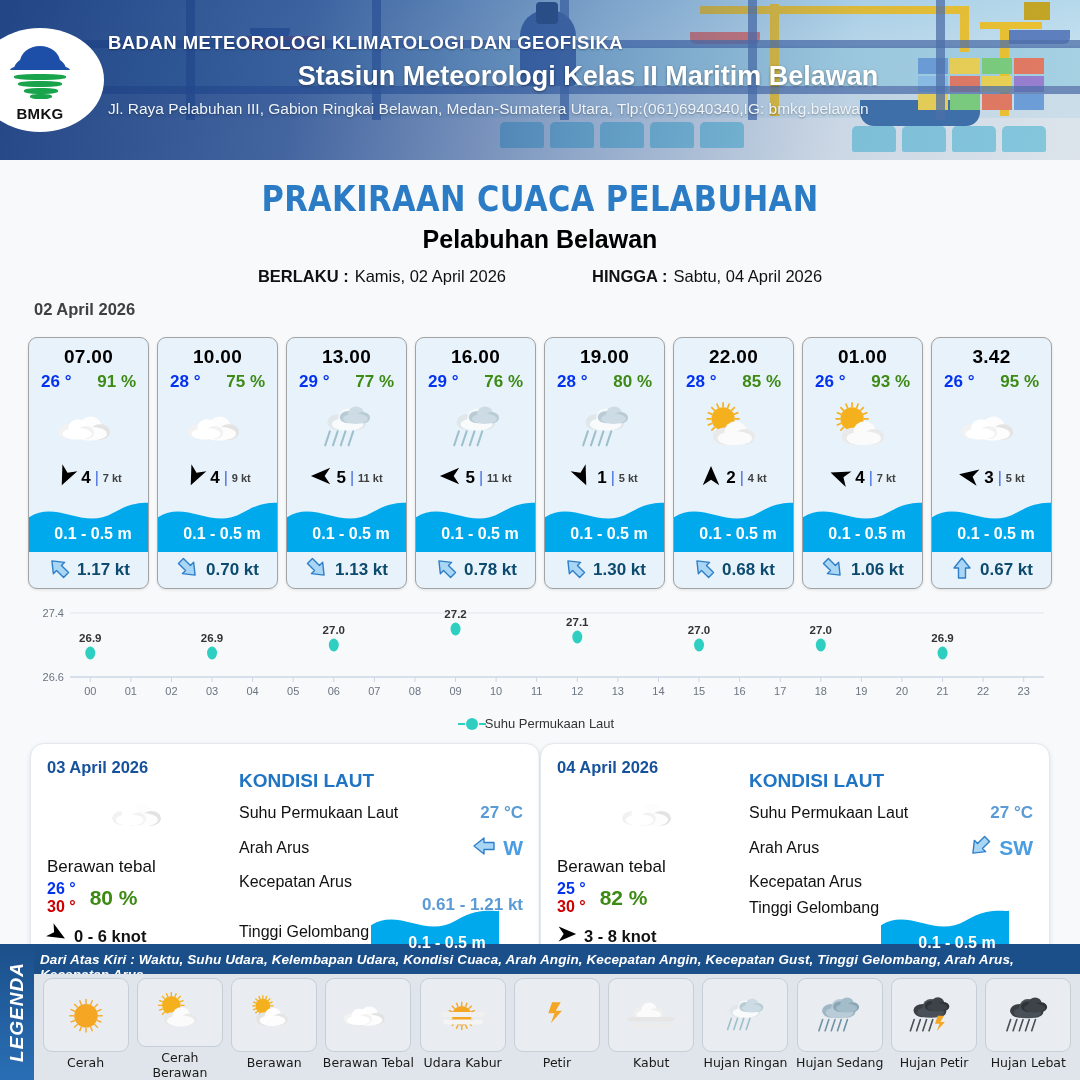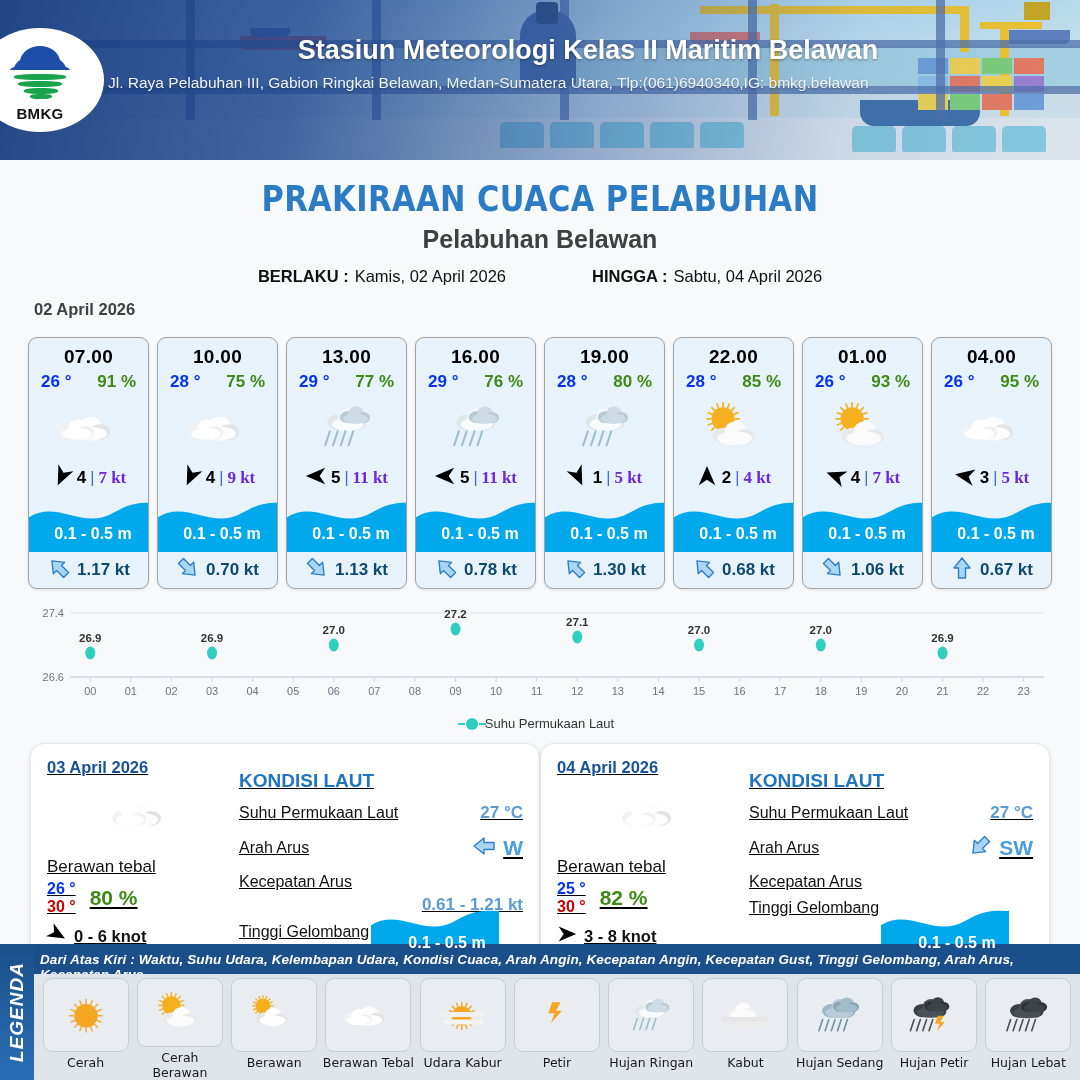--- a/index.html
+++ b/index.html
@@ -55,21 +55,21 @@
   
   .title-main {
     text-align:center; margin-top:18px;
     font-size:36px; font-weight:bold; color:#2b7cc4;
     letter-spacing:.5px;
     font-family:"DejaVu Sans Condensed","Liberation Sans",sans-serif;
     transform:scaleX(.94); text-shadow:0 1px 1px rgba(255,255,255,.9);
   }
   .title-sub {
     text-align:center; margin-top:6px;
-    font-size:25px; font-weight:bold; color:#404040;
+    font-size:25px; font-weight:bold; color:#000000;
   }
   .validity { display:flex; justify-content:center; gap:86px; margin-top:13px; font-size:16.5px; }
   .vlabel { font-weight:bold; color:#111; }
   .vvalue { color:#111; margin-left:6px; }
 
   
   .day-label { margin:14px 0 18px 34px; font-size:16.5px; font-weight:bold; color:#404040; }
 
   
   .cards { display:flex; gap:8px; padding:0 28px; }
@@ -81,38 +81,38 @@
     padding-top:8px;
   }
   .c-time { text-align:center; font-size:19px; font-weight:bold; color:#000; letter-spacing:.3px; }
   .c-vals { display:flex; justify-content:space-between; padding:4px 12px 0 12px; }
   .c-temp { font-size:17px; font-weight:bold; color:#0433f0; }
   .c-hum  { font-size:17px; font-weight:bold; color:#3d8a14; }
   .c-icon { height:66px; display:flex; align-items:center; justify-content:center; margin-top:2px; }
   .c-wind { display:flex; align-items:center; justify-content:center; gap:4px; height:32px; margin-top:2px; }
   .c-wdir { font-size:17px; font-weight:bold; color:#000; }
   .c-sep  { color:#4169e1; font-size:16px; }
-  .c-gust { font-size:17px; font-weight:bold; color:#6d28d9;font-family:Liberation Serif, serif; }
+  .c-gust { font-size:11px; font-weight:bold; color:#404040; }
   .c-wave { position:relative; height:56px; margin-top:2px; }
   .wave-svg { position:absolute; left:0; top:0; width:128px; height:56px; }
   .wave-txt { position:absolute; left:0; bottom:9px; width:128px; text-align:center;
               color:#fff; font-size:16px; font-weight:bold; z-index:2; }
   .c-cur { display:flex; align-items:center; justify-content:center; gap:6px; height:36px; }
   .c-curval { font-size:17px; font-weight:bold; color:#0c4a6e; }
 
   
   .chart-wrap { position:relative; margin:14px 22px 0 22px; height:108px; }
   .chart-svg { position:absolute; left:0; top:0; }
   .chart-legend { display:flex; align-items:center; justify-content:center; gap:7px; margin-top:5px; font-size:13px; color:#333; }
   .legend-dot { width:12px; height:12px; border-radius:50%; background:#2ecfc0; position:relative; }
   .legend-dot:before, .legend-dot:after { content:""; position:absolute; top:5px; width:7px; height:2px; background:#2ecfc0; }
   .legend-dot:before { left:-8px; } .legend-dot:after { right:-8px; }
 
   
-  .panels { display:flex; padding:0 30px; margin-top:12px;text-decoration:underline; }
+  .panels { display:flex; padding:0 30px; margin-top:12px; }
   .panel {
     flex:1; background:#fff; border:1px solid #e2e8ee; border-radius:14px;
     box-shadow:0 2px 5px rgba(0,0,0,.10);
     height:240px; position:relative; padding:14px 16px;
     display:flex;
   }
   .p-left { width:188px; position:relative; }
   .p-date { font-size:16.5px; font-weight:bold; color:#16519b; }
   .p-icon { height:62px; display:flex; align-items:center; justify-content:center; margin-top:6px; }
   .p-cond { font-size:17px; color:#111; margin-top:12px; }
@@ -229,20 +229,21 @@
         <div class="gstripe" style="left:6px;top:34px;width:52px;height:6px;"></div>
         <div class="gstripe" style="left:10px;top:41px;width:44px;height:6px;"></div>
         <div class="gstripe" style="left:16px;top:48px;width:34px;height:6px;"></div>
         <div class="gstripe" style="left:22px;top:54px;width:22px;height:5px;"></div>
       </div>
       <div class="logo-text">BMKG</div>
     </div>
   </div>
 
   <div class="hdr-text">
+    <div class="hdr-l1">BADAN METEOROLOGI KLIMATOLOGI DAN GEOFISIKA</div>
     <div class="hdr-l2">Stasiun Meteorologi Kelas II Maritim Belawan</div>
     <div class="hdr-l3">Jl. Raya Pelabuhan III, Gabion Ringkai Belawan, Medan-Sumatera Utara, Tlp:(061)6940340,IG: bmkg.belawan</div>
   </div>
 </div>
 
 <div class="title-main">PRAKIRAAN CUACA PELABUHAN</div>
 <div class="title-sub">Pelabuhan Belawan</div>
 <div class="validity">
   <div>
     <span class="vlabel">BERLAKU :</span><span class="vvalue">Kamis, 02 April 2026</span>
@@ -590,21 +591,21 @@
       <div class="wave-txt">0.1 - 0.5 m</div>
     </div>
     <div class="c-cur">
       <span><svg width="24" height="24" viewBox="0 0 24 24" style="transform:rotate(135deg)">
     <polygon points="12,2 20,12 15.5,12 15.5,22 8.5,22 8.5,12 4,12" fill="#a9d6f5" stroke="#2f7fc8" stroke-width="1.4" stroke-linejoin="round"></polygon>
           </svg></span>
       <span class="c-curval">1.06 kt</span>
     </div>
     </div>
     <div class="card">
-      <div class="c-time">04.00</div>
+      <div class="c-time">3.42</div>
     <div class="c-vals">
       <span class="c-temp">26 °</span>
       <span class="c-hum">95 %</span>
     </div>
     <div class="c-icon">
         <svg width="78" height="60.84" viewBox="0 0 100 78" xmlns="http://www.w3.org/2000/svg">
           <g transform="translate(22,22) scale(1)">
     <ellipse cx="16" cy="22" rx="15" ry="11" fill="#e3e3e3"></ellipse>
     <ellipse cx="30" cy="16" rx="14" ry="13" fill="#fdfdfd"></ellipse>
     <ellipse cx="42" cy="23" rx="13" ry="10" fill="#e3e3e3"></ellipse>
@@ -988,54 +989,54 @@
         <div class="leg-box">
           <svg width="62" height="48.36" viewBox="0 0 100 78" xmlns="http://www.w3.org/2000/svg">
             <polygon points="42,18 56,18 48,32 58,32 40,52 46,36 36,36" fill="#f5a623" transform="scale(1)" transform-origin="42 18"></polygon>
           </svg>
         </div>
     <div class="leg-label">Petir</div>
       </div>
       <div class="leg-item">
         <div class="leg-box">
           <svg width="62" height="48.36" viewBox="0 0 100 78" xmlns="http://www.w3.org/2000/svg">
+            <g transform="translate(20,16) scale(0.9)">
+    <ellipse cx="16" cy="22" rx="15" ry="11" fill="#efefef"></ellipse>
+    <ellipse cx="30" cy="16" rx="14" ry="13" fill="#fbfbfb"></ellipse>
+    <ellipse cx="42" cy="23" rx="13" ry="10" fill="#efefef"></ellipse>
+    <ellipse cx="29" cy="25" rx="22" ry="9" fill="#fbfbfb"></ellipse>
+            </g>
+            <rect x="12" y="42" width="76" height="7" rx="3.5" fill="#e6e6e6"></rect>
+            <rect x="16" y="53" width="68" height="7" rx="3.5" fill="#ececec"></rect>
+          </svg>
+        </div>
+    <div class="leg-label">Kabut</div>
+      </div>
+      <div class="leg-item">
+        <div class="leg-box">
+          <svg width="62" height="48.36" viewBox="0 0 100 78" xmlns="http://www.w3.org/2000/svg">
             <g transform="translate(24,12) scale(0.92)">
     <ellipse cx="16" cy="22" rx="15" ry="11" fill="#dfe7ea"></ellipse>
     <ellipse cx="30" cy="16" rx="14" ry="13" fill="#f8fafb"></ellipse>
     <ellipse cx="42" cy="23" rx="13" ry="10" fill="#dfe7ea"></ellipse>
     <ellipse cx="29" cy="25" rx="22" ry="9" fill="#f8fafb"></ellipse>
             </g>
             <g transform="translate(40,10) scale(0.72)">
     <ellipse cx="16" cy="22" rx="15" ry="11" fill="#b9ccd6"></ellipse>
     <ellipse cx="30" cy="16" rx="14" ry="13" fill="#cddce4"></ellipse>
     <ellipse cx="42" cy="23" rx="13" ry="10" fill="#b9ccd6"></ellipse>
     <ellipse cx="29" cy="25" rx="22" ry="9" fill="#cddce4"></ellipse>
             </g>
             <line x1="28" y1="44" x2="22" y2="62" stroke="#9dc0cc" stroke-width="2.6" stroke-linecap="round"></line>
             <line x1="38" y1="44" x2="32" y2="62" stroke="#9dc0cc" stroke-width="2.6" stroke-linecap="round"></line>
             <line x1="48" y1="44" x2="42" y2="62" stroke="#9dc0cc" stroke-width="2.6" stroke-linecap="round"></line>
             <line x1="58" y1="44" x2="52" y2="62" stroke="#9dc0cc" stroke-width="2.6" stroke-linecap="round"></line>
           </svg>
         </div>
     <div class="leg-label">Hujan Ringan</div>
-      </div>
-      <div class="leg-item">
-        <div class="leg-box">
-          <svg width="62" height="48.36" viewBox="0 0 100 78" xmlns="http://www.w3.org/2000/svg">
-            <g transform="translate(20,16) scale(0.9)">
-    <ellipse cx="16" cy="22" rx="15" ry="11" fill="#efefef"></ellipse>
-    <ellipse cx="30" cy="16" rx="14" ry="13" fill="#fbfbfb"></ellipse>
-    <ellipse cx="42" cy="23" rx="13" ry="10" fill="#efefef"></ellipse>
-    <ellipse cx="29" cy="25" rx="22" ry="9" fill="#fbfbfb"></ellipse>
-            </g>
-            <rect x="12" y="42" width="76" height="7" rx="3.5" fill="#e6e6e6"></rect>
-            <rect x="16" y="53" width="68" height="7" rx="3.5" fill="#ececec"></rect>
-          </svg>
-        </div>
-    <div class="leg-label">Kabut</div>
       </div>
       <div class="leg-item">
         <div class="leg-box">
           <svg width="62" height="48.36" viewBox="0 0 100 78" xmlns="http://www.w3.org/2000/svg">
             <g transform="translate(20,10) scale(1)">
     <ellipse cx="16" cy="22" rx="15" ry="11" fill="#9fb7c4"></ellipse>
     <ellipse cx="30" cy="16" rx="14" ry="13" fill="#b8cbd6"></ellipse>
     <ellipse cx="42" cy="23" rx="13" ry="10" fill="#9fb7c4"></ellipse>
     <ellipse cx="29" cy="25" rx="22" ry="9" fill="#b8cbd6"></ellipse>
             </g>

